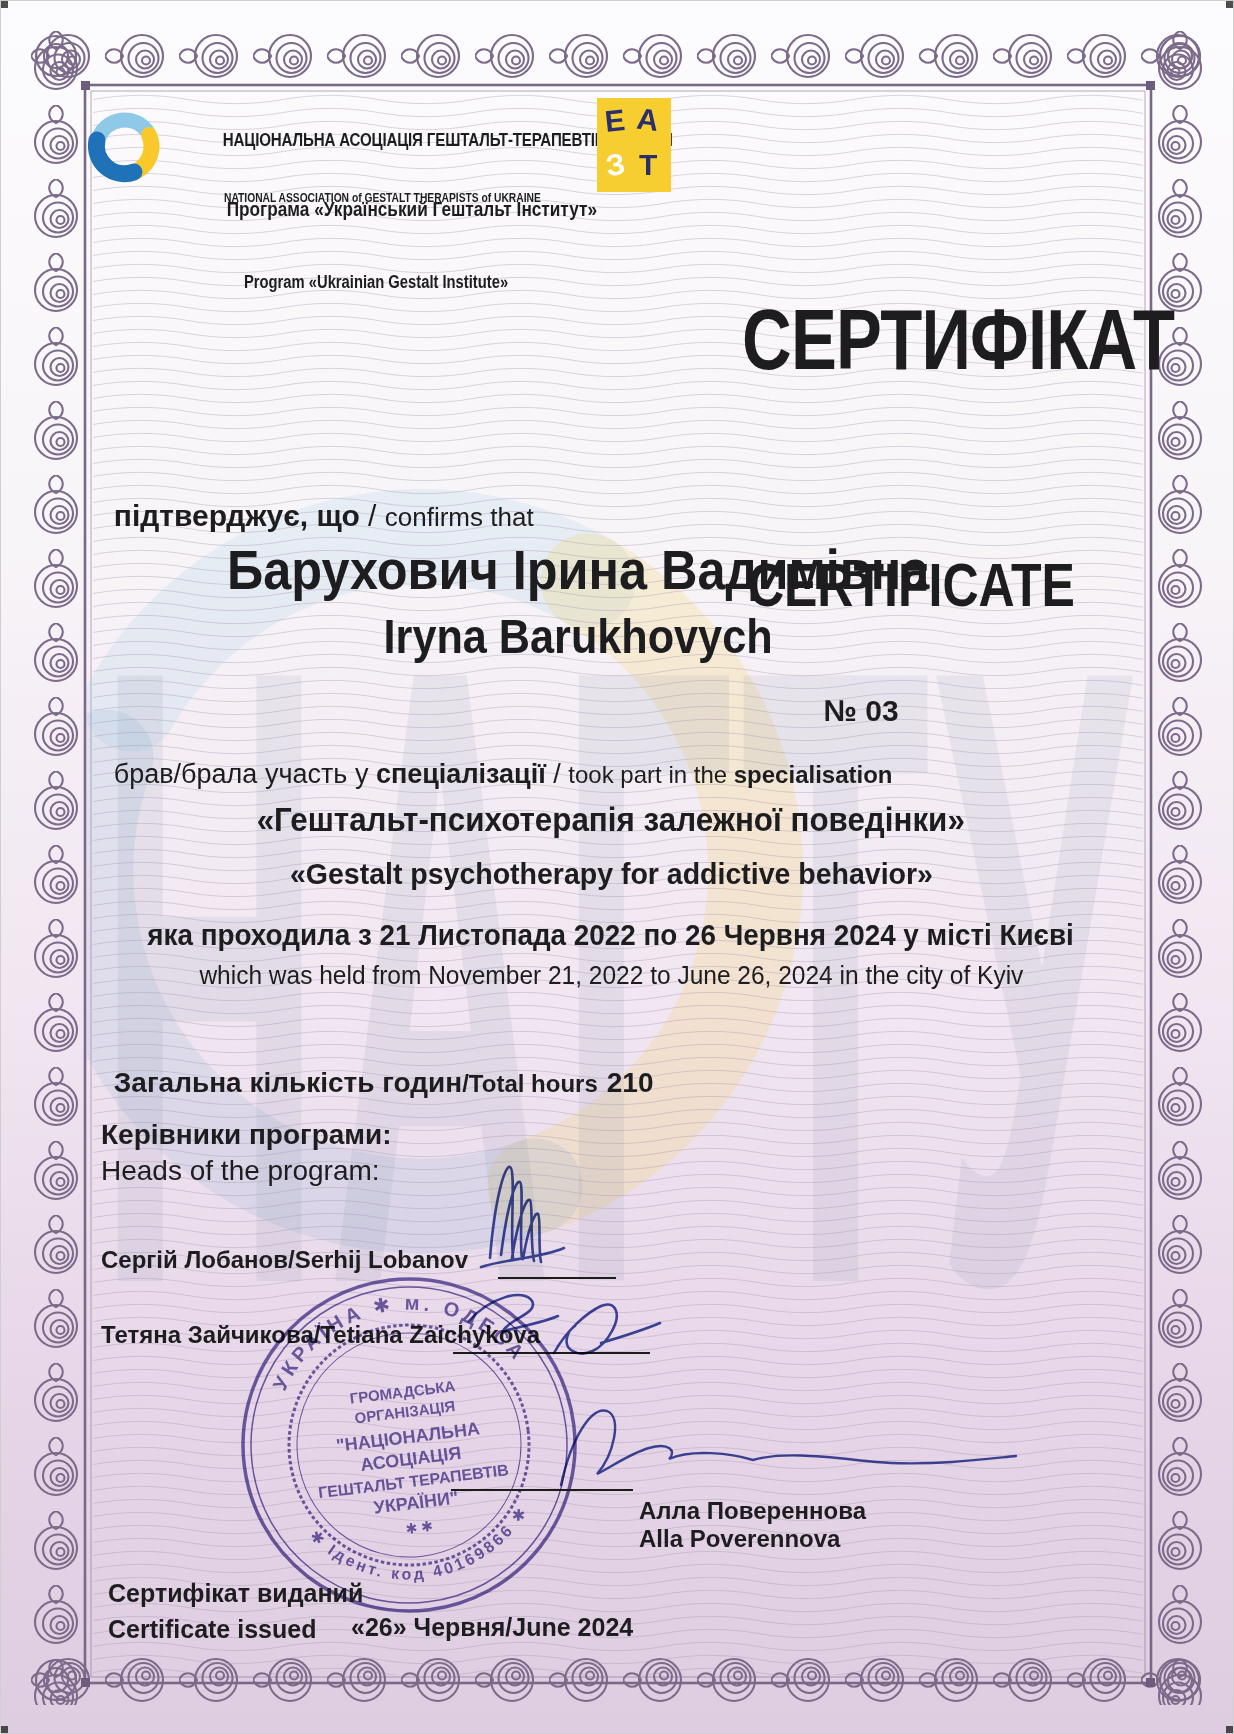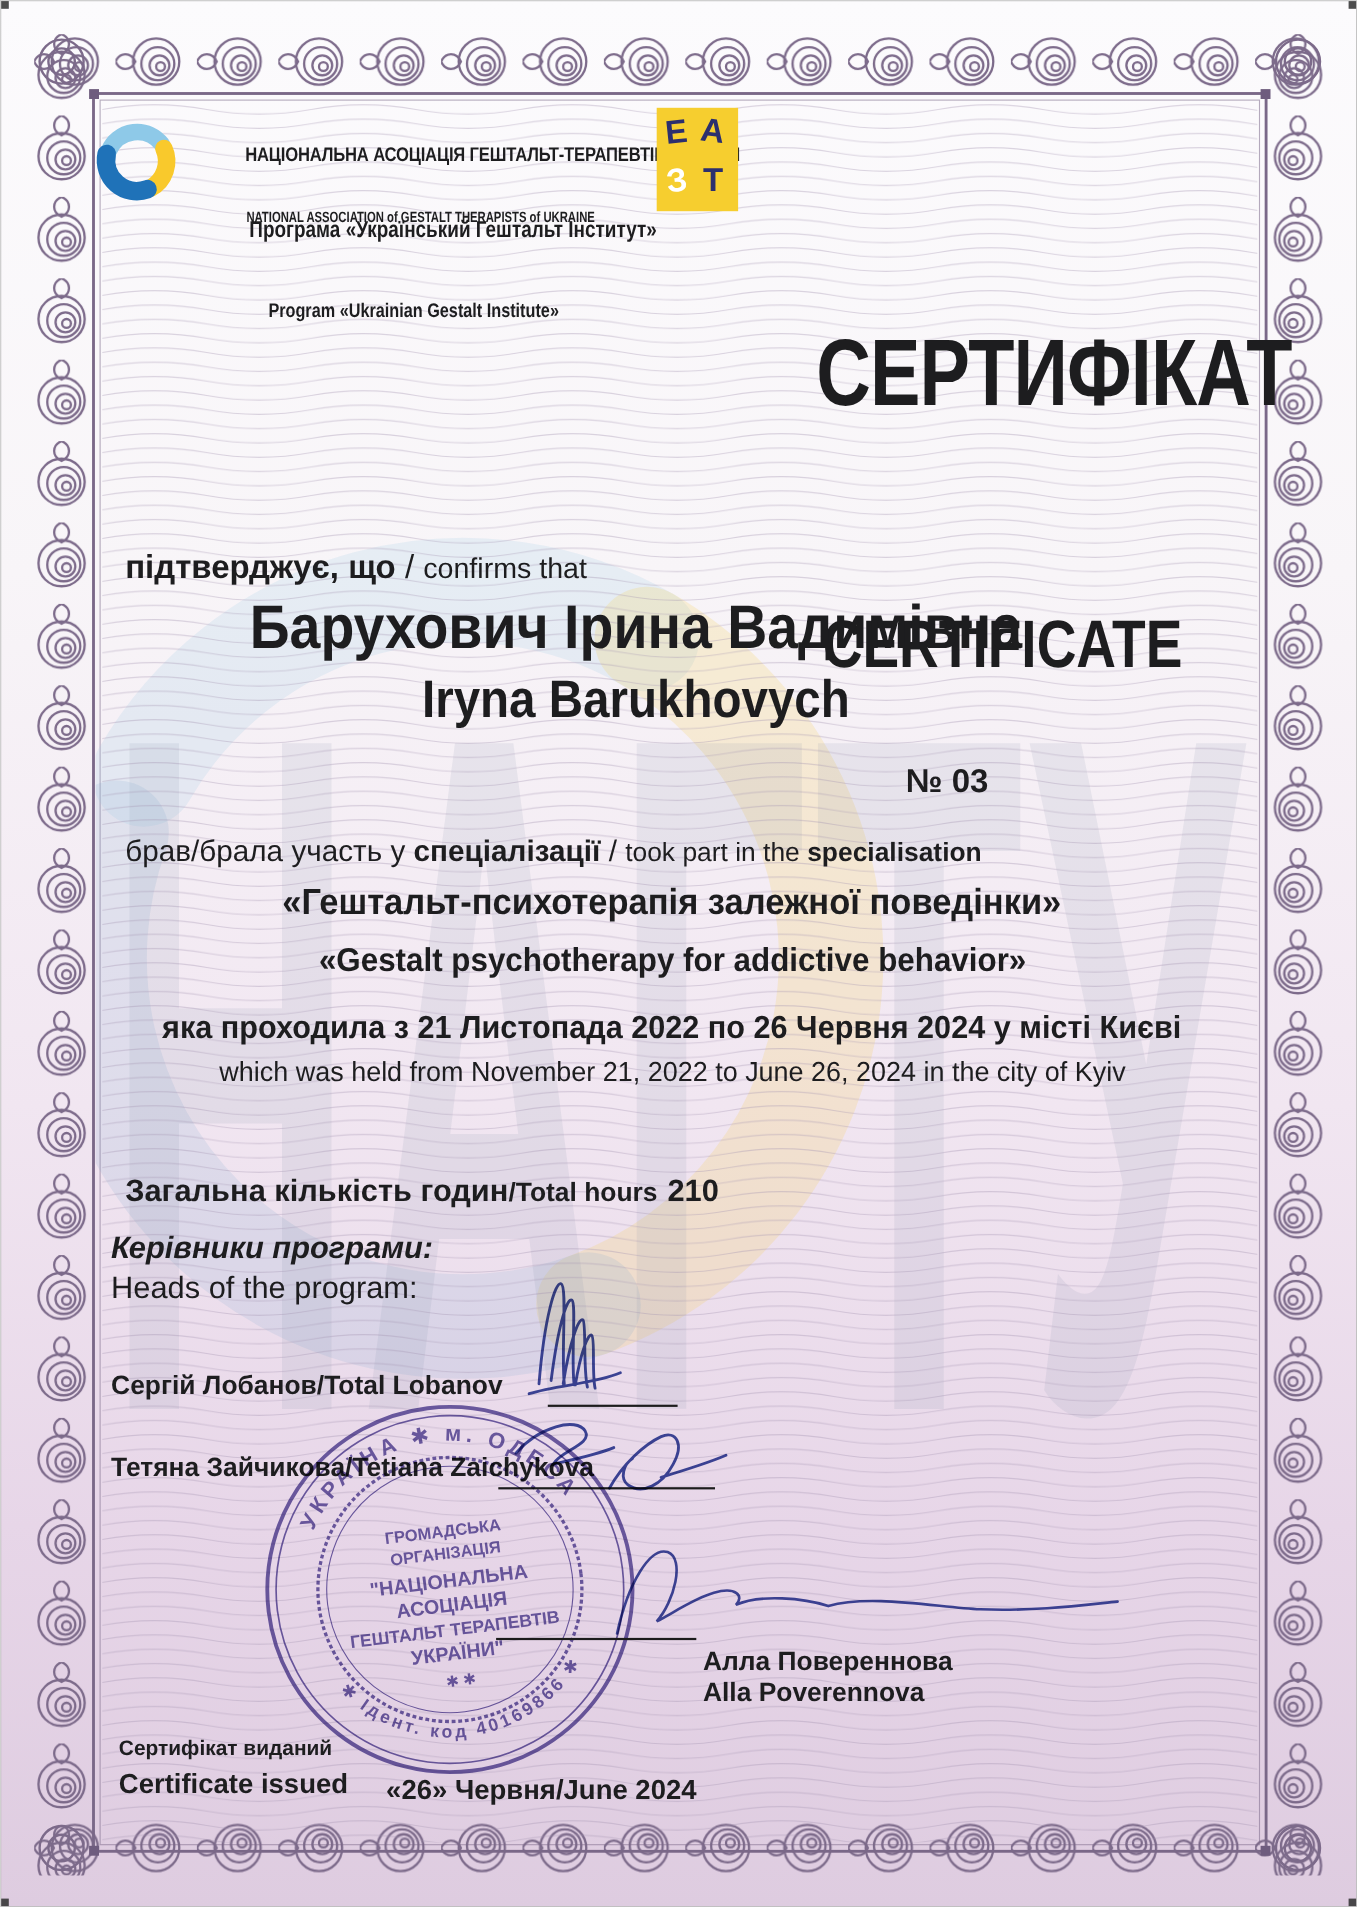--- a/index.html
+++ b/index.html
@@ -174,25 +174,25 @@
   </div>
   <div class="abs ctr" style="left:85px;top:960px;width:1050px;">
     <span class="cond line" style="transform:scaleX(0.98);font-size:25px;font-weight:400;">which was held from November 21, 2022 to June 26, 2024 in the city of Kyiv</span>
   </div>
 
   <div class="abs line pre" style="left:95px;top:1048px;">
     <span style="font-size:28px;font-weight:700;text-align:center;">Загальна кількість годин</span><span style="font-size:24px;font-weight:700;">/</span><span style="font-size:24px;font-weight:700;">Total hours</span><span style="font-size:28px;font-weight:700;margin-left:9px;">210</span>
   </div>
 
   <div class="abs" style="left:100px;top:1118px;">
-    <div class="line" style="font-size:28px;font-weight:800;font-style:italic;">Керівники програми:</div>
+    <div class="line" style="font-size:28px;font-weight:800;">Керівники програми:</div>
     <div class="line" style="font-size:28px;font-weight:400;margin-top:4px;">Heads of the program:</div>
   </div>
 
-  <div class="abs line" style="left:100px;top:1245px;font-size:24px;font-weight:700;">Сергій Лобанов/Total Lobanov</div>
+  <div class="abs line" style="left:100px;top:1245px;font-size:24px;font-weight:700;">Сергій Лобанов/Serhij Lobanov</div>
   <div class="abs" style="left:497px;top:1276px;width:118px;border-top:2px solid #1c1c1c;"></div>
 
   <div class="abs line" style="left:100px;top:1320px;font-size:24px;font-weight:700;">Тетяна Зайчикова/Tetiana Zaichykova</div>
   <div class="abs" style="left:452px;top:1351px;width:197px;border-top:2px solid #1c1c1c;"></div>
 
   <svg class="abs noptr" style="left:236px;top:1272px;mix-blend-mode:multiply;" width="344" height="344" viewBox="0 0 344 344">
     <defs>
       <path id="stArcT" d="M45,126 A135,135 0 0 1 299,126" fill="none"></path>
       <path id="stArcB" d="M41,212 A138,138 0 0 0 303,212" fill="none"></path>
     </defs>
@@ -223,21 +223,21 @@
 
 
   <div class="abs" style="left:450px;top:1488px;width:182px;border-top:2px solid #1c1c1c;"></div>
 
   <div class="abs ctr" style="left:638px;top:1496px;width:168px;">
     <div class="line" style="font-size:24px;font-weight:800;">Алла Повереннова</div>
     <div class="line" style="font-size:24px;font-weight:800;">Alla Poverennova</div>
   </div>
 
   <div class="abs" style="left:107px;top:1578px;">
-    <div class="line" style="font-size:19px;font-weight:800;">Сертифікат виданий</div>
+    <div class="line" style="font-size:25px;font-weight:800;">Сертифікат виданий</div>
     <div class="line" style="font-size:25px;font-weight:800;margin-top:7px;">Certificate issued</div>
   </div>
   <div class="abs line" style="left:350px;top:1612px;font-size:25px;font-weight:800;">«26» Червня/June 2024</div>
 
   <svg class="abs noptr" style="left:0;top:0;mix-blend-mode:multiply;" width="1234" height="1734" viewBox="0 0 1234 1734">
     <g fill="none" stroke="#2c3a96" stroke-width="2.6" stroke-linecap="round" opacity="0.9">
       <path d="M489,1257 C494,1196 504,1164 509,1166 C515,1168 509,1228 512,1257
                M500,1254 C507,1200 515,1178 519,1181 C523,1184 518,1236 521,1258
                M511,1257 C517,1219 525,1196 529,1199 C532,1202 529,1243 533,1260
                M522,1258 C527,1228 534,1210 537,1213 C540,1216 537,1248 540,1261

